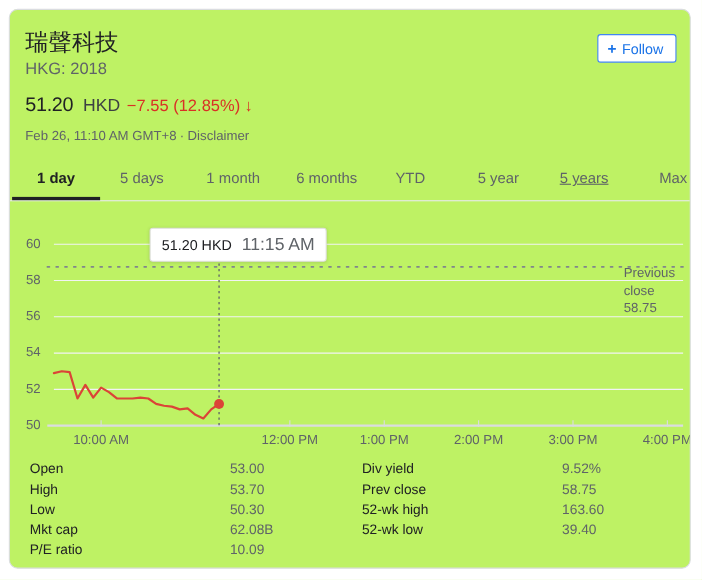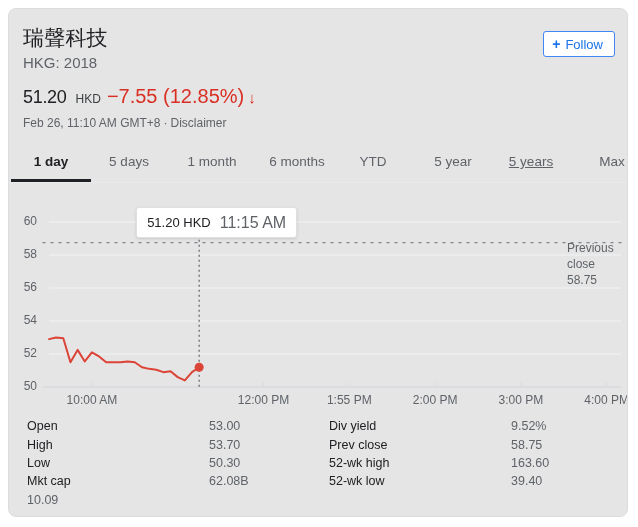--- a/index.html
+++ b/index.html
@@ -13,21 +13,21 @@
     -webkit-font-smoothing: antialiased;
   }
 
   #card {
     position: absolute;
     left: 8px;
     top: 8px;
     width: 620px;
     height: 509px;
     box-sizing: border-box;
-    background: #e5e5e5;
+    background: #bef264;
     border: 1px solid #dadce0;
     border-radius: 8px;
     overflow: hidden;
   }
 
   
   .company-name {
     position: absolute;
     left: 14px;
     top: 15px;
@@ -80,26 +80,26 @@
     display: flex;
     align-items: baseline;
     white-space: nowrap;
   }
   .price-value {
     font-size: 18px;
     color: #202124;
     letter-spacing: -0.3px;
   }
   .price-currency {
-    font-size: 12px;
+    font-size: 16px;
     color: #3c4043;
     margin-left: 9px;
   }
   .price-change {
-    font-size: 20px;
+    font-size: 15px;
     color: #d93025;
     margin-left: 6px;
   }
   .price-arrow {
     font-size: 15px;
     color: #d93025;
     margin-left: 4px;
     position: relative;
     top: 0px;
   }
@@ -317,21 +317,21 @@
       <span class="tt-time">11:15 AM</span>
     </div>
   <div class="ylabel" style="left: 2px; top: 197px;">50</div>
       <div class="ylabel" style="left: 2px; top: 164px;">52</div>
       <div class="ylabel" style="left: 2px; top: 131px;">54</div>
       <div class="ylabel" style="left: 2px; top: 98px;">56</div>
       <div class="ylabel" style="left: 2px; top: 65px;">58</div>
       <div class="ylabel" style="left: 2px; top: 32px;">60</div>
       <div class="xlabel" style="left: 42.9px; width: 80px; top: 211px;">10:00 AM</div>
       <div class="xlabel" style="left: 214.5px; width: 80px; top: 211px;">12:00 PM</div>
-      <div class="xlabel" style="left: 300.3px; width: 80px; top: 211px;">1:55 PM</div>
+      <div class="xlabel" style="left: 300.3px; width: 80px; top: 211px;">1:00 PM</div>
       <div class="xlabel" style="left: 386.1px; width: 80px; top: 211px;">2:00 PM</div>
       <div class="xlabel" style="left: 471.9px; width: 80px; top: 211px;">3:00 PM</div>
       <div class="xlabel" style="left: 557.7px; width: 80px; top: 211px;">4:00 PM</div>
     </div>
 
   <div id="stats">
     <div class="stats-col left">
         <div class="stat-row">
           <div class="stat-label">Open</div>
           <div class="stat-value">53.00</div>
@@ -342,20 +342,21 @@
         </div>
         <div class="stat-row">
           <div class="stat-label">Low</div>
           <div class="stat-value">50.30</div>
         </div>
         <div class="stat-row">
           <div class="stat-label">Mkt cap</div>
           <div class="stat-value">62.08B</div>
         </div>
         <div class="stat-row">
+          <div class="stat-label">P/E ratio</div>
           <div class="stat-value">10.09</div>
         </div>
       </div>
     <div class="stats-col right">
         <div class="stat-row">
           <div class="stat-label">Div yield</div>
           <div class="stat-value">9.52%</div>
         </div>
         <div class="stat-row">
           <div class="stat-label">Prev close</div>

